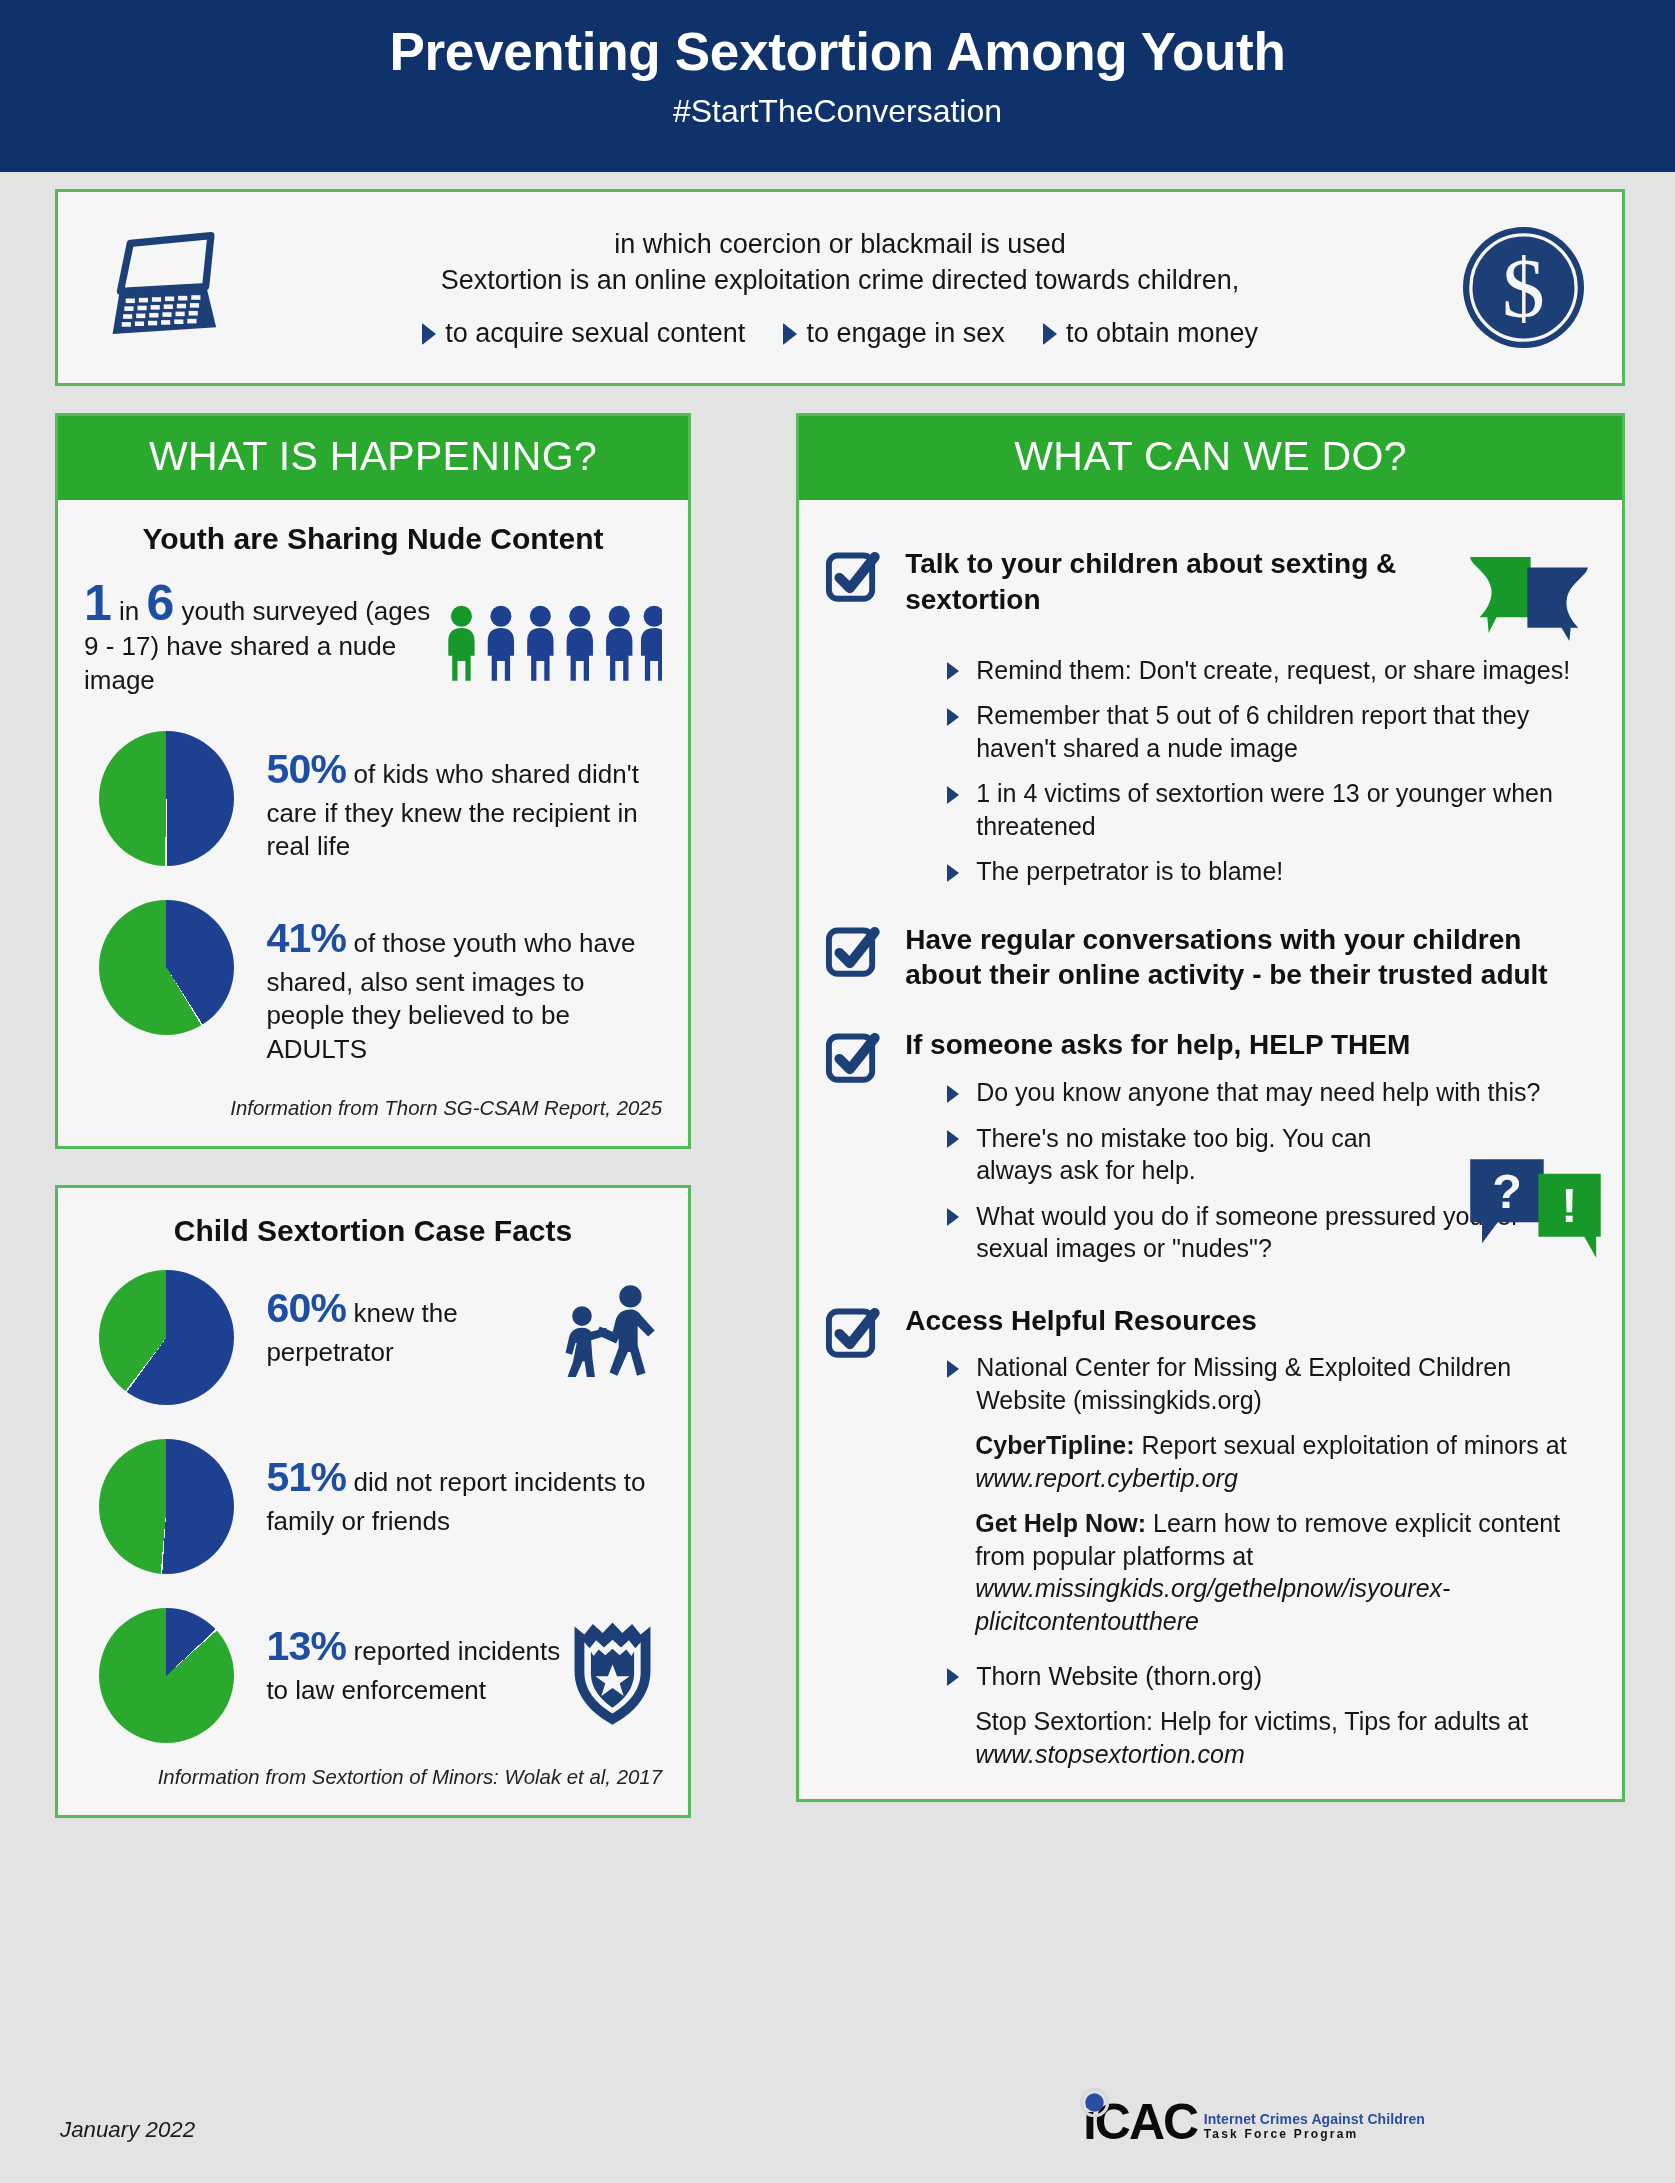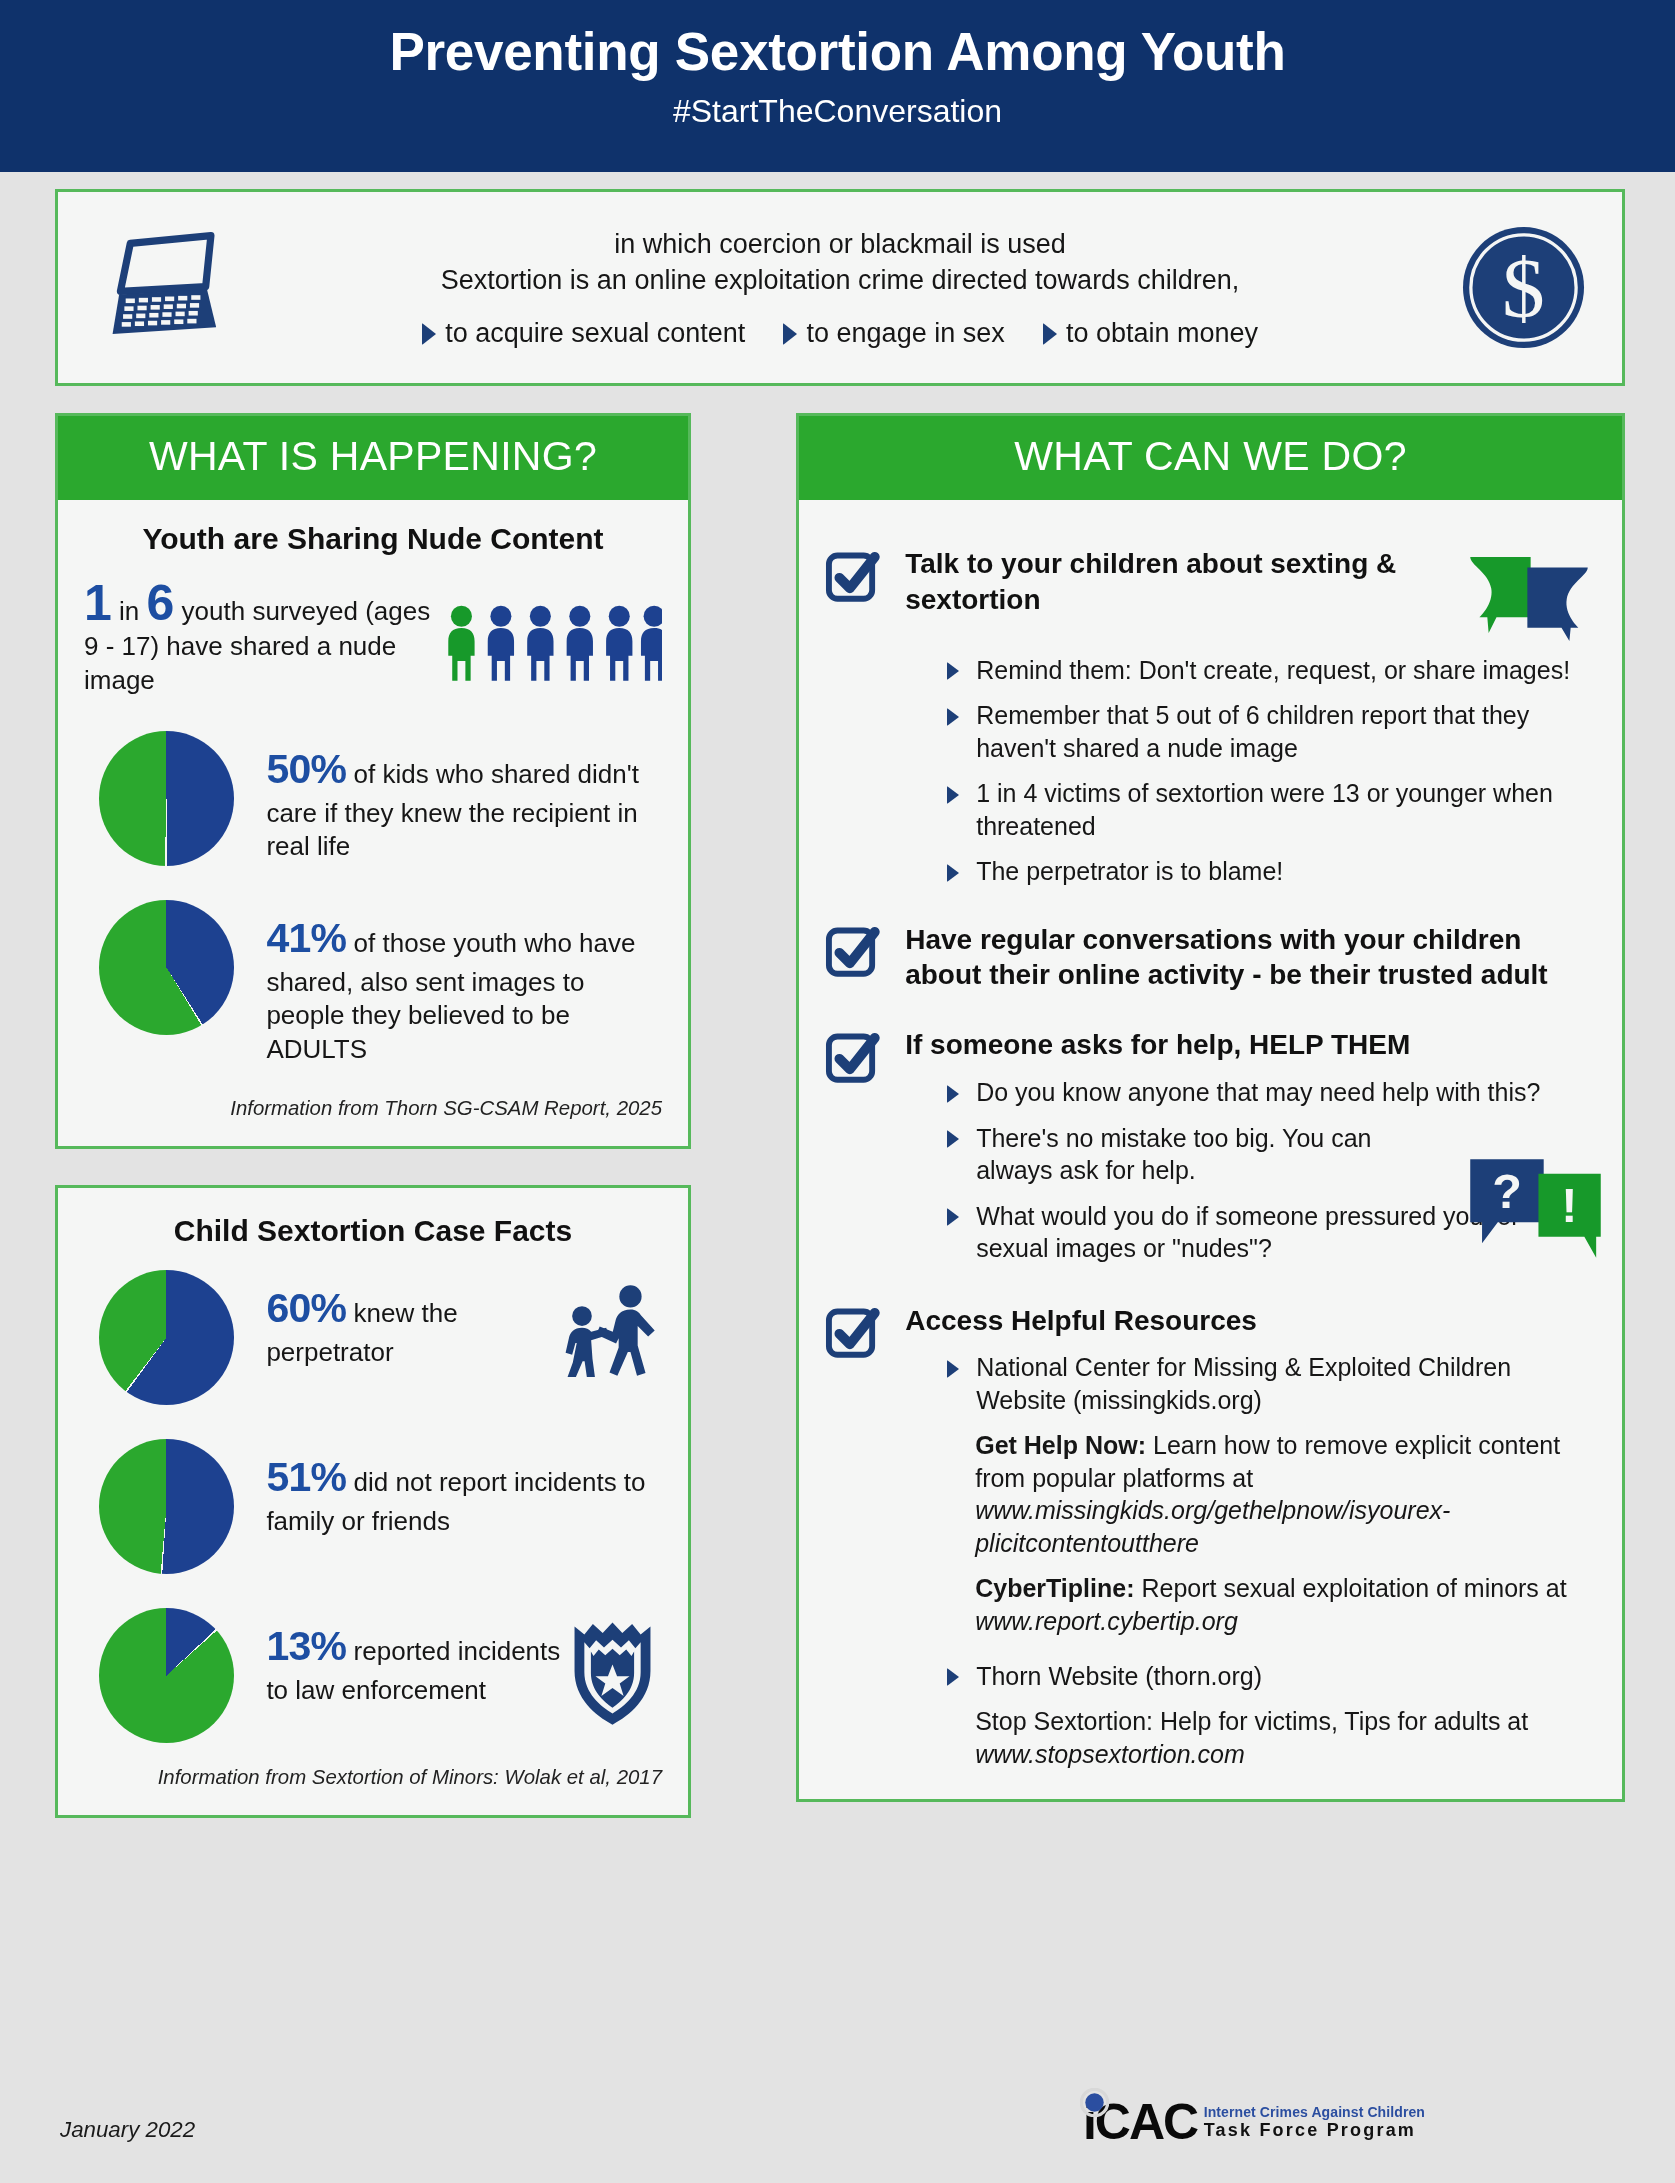--- a/index.html
+++ b/index.html
@@ -92,21 +92,21 @@
   .sub-note b { font-weight: bold; }
   .sub-note i { font-style: italic; }
 
   
   .footer { position: absolute; left: 0; bottom: 12px; width: 1478px; height: 79px; }
   .footdate { position: absolute; left: 60px; top: 25px; font-size: 22.3px; font-style: italic; color: #1a1a1a; }
   .logo { position: absolute; right: 53px; top: 8px; display: flex; align-items: flex-end; gap: 6.6px; }
   .logo-icac { font-size: 50px; font-weight: bold; color: #0a0a0a; letter-spacing: -2px; line-height: 0.9; position: relative; }
   .logo-lines { padding-bottom: 4px; }
   .logo-l1 { font-size: 14px; font-weight: bold; color: #2B4EA0; letter-spacing: 0.1px; }
-  .logo-l2 { font-size: 18px; font-weight: bold; color: #111; letter-spacing: 2.2px; }
+  .logo-l2 { font-size: 12px; font-weight: bold; color: #111; letter-spacing: 2.2px; }
 
   .iconwrap { line-height: 0; }
 </style>
 </head>
 <body>
 
 <div class="page">
 
   <div class="header">
     <h1>Preventing Sextortion Among Youth</h1>
@@ -411,24 +411,24 @@
           <div class="chk-body">
             <div class="chk-head">Access Helpful Resources</div>
 
             <div class="sub-list" style="padding-left:42px;">
 
               <div class="sub-item">
                 <span class="arrow sm"></span>
                 <span class="stxt">National Center for Missing &amp; Exploited Children Website (missingkids.org)</span>
               </div>
               <div class="sub-note" style="padding-left:28px;">
+                <b>CyberTipline:</b><span> Report sexual exploitation of minors at </span><i>www.report.cybertip.org</i>
+              </div>
+              <div class="sub-note" style="padding-left:28px;">
                 <b>Get Help Now:</b><span> Learn how to remove explicit content from popular platforms at </span><i>www.missingkids.org/gethelpnow/isyourex-plicitcontentoutthere</i>
-              </div>
-              <div class="sub-note" style="padding-left:28px;">
-                <b>CyberTipline:</b><span> Report sexual exploitation of minors at </span><i>www.report.cybertip.org</i>
               </div>
 
               <div class="sub-item" style="margin-top:22.3px;">
                 <span class="arrow sm"></span>
                 <span class="stxt">Thorn Website (thorn.org)</span>
               </div>
               <div class="sub-note" style="padding-left:28px;">
                 <span>Stop Sextortion:</span><span> Help for victims, Tips for adults at </span><i>www.stopsextortion.com</i>
               </div>
             </div>

